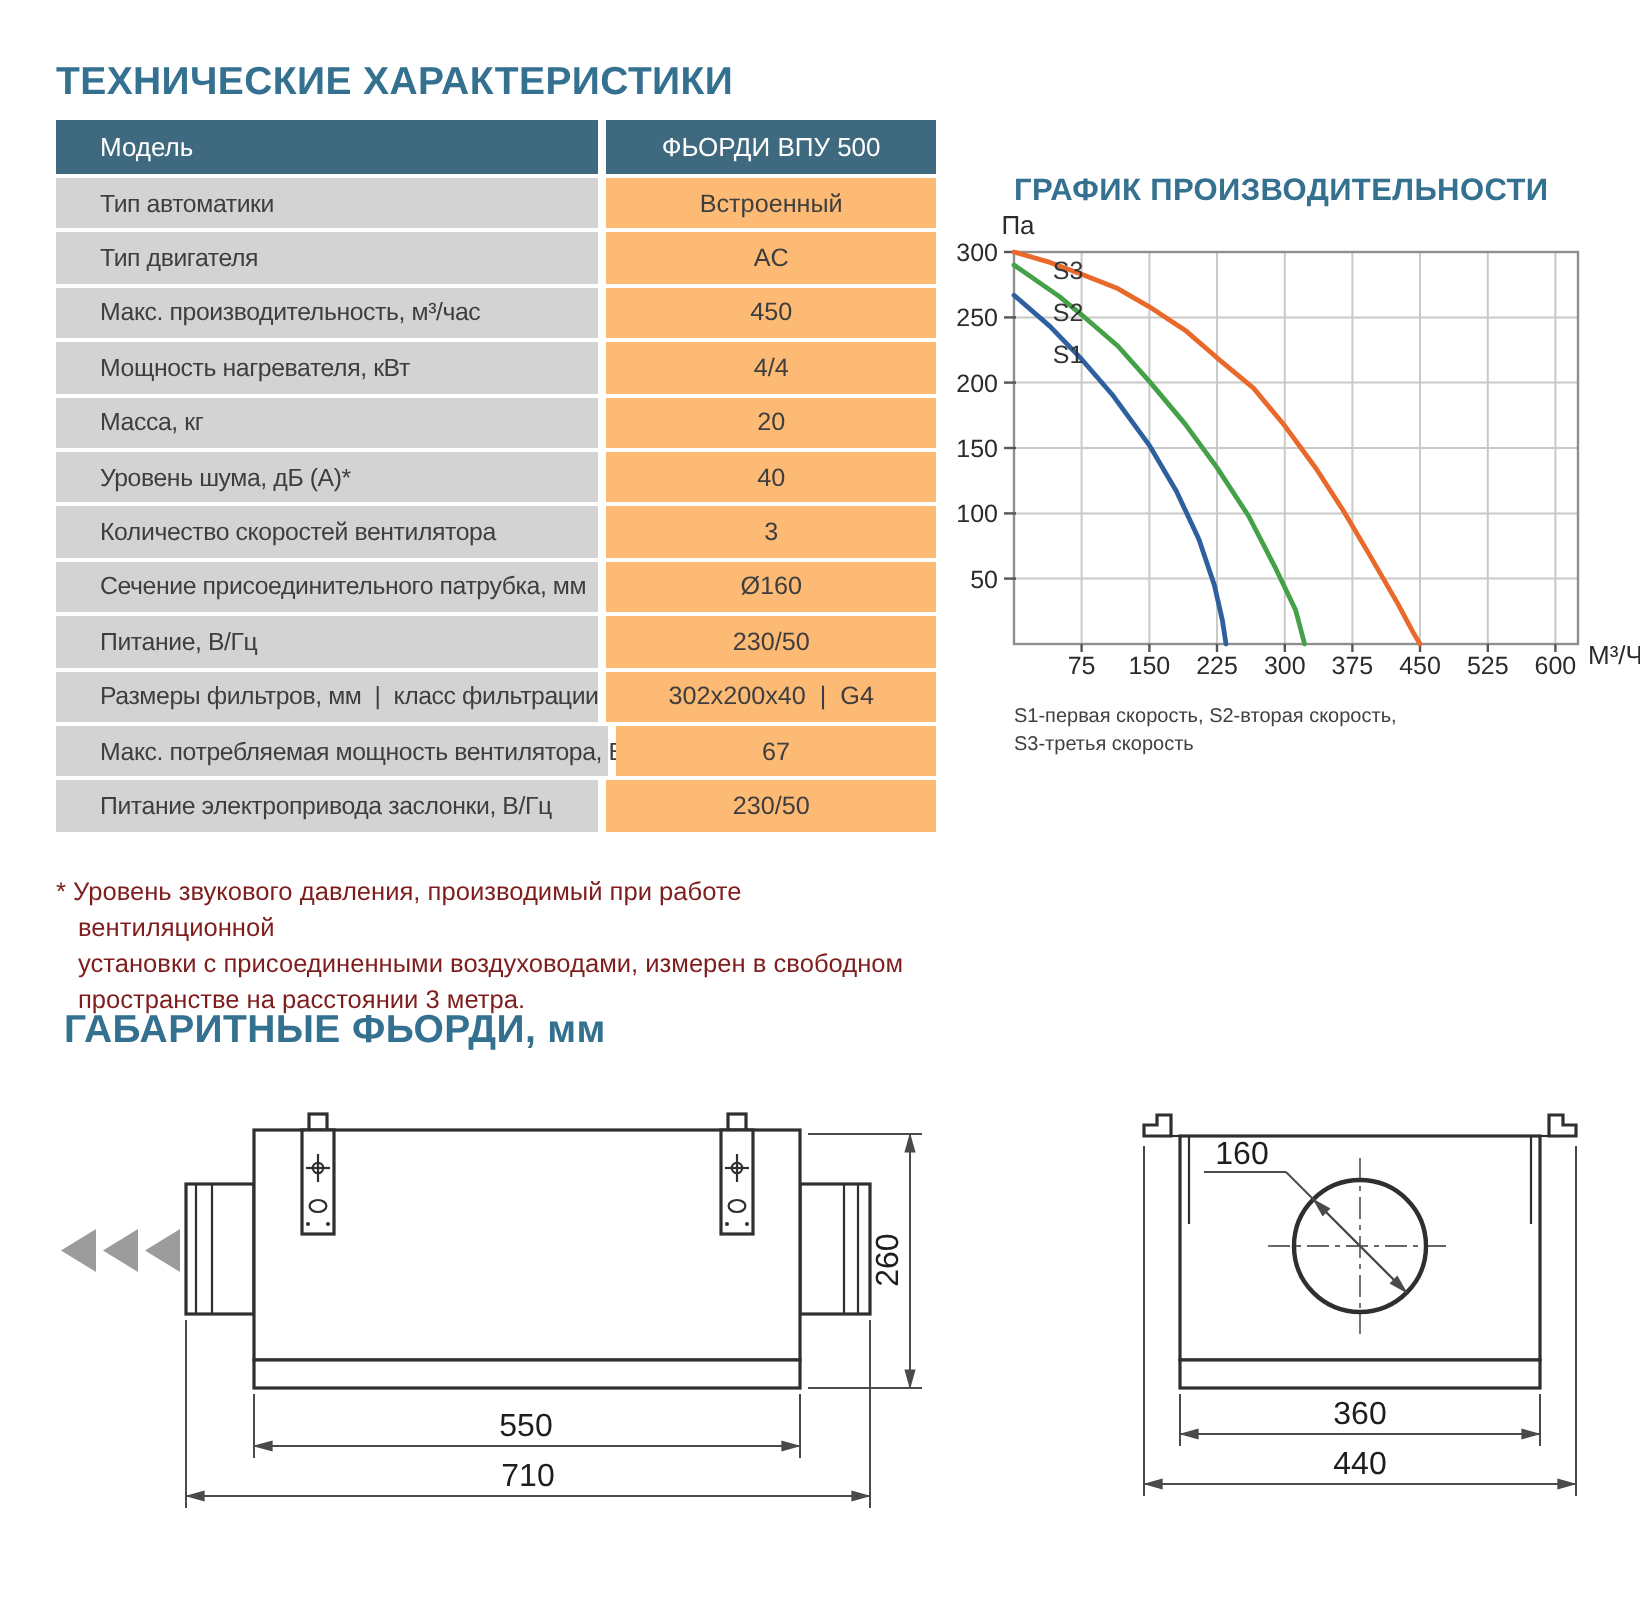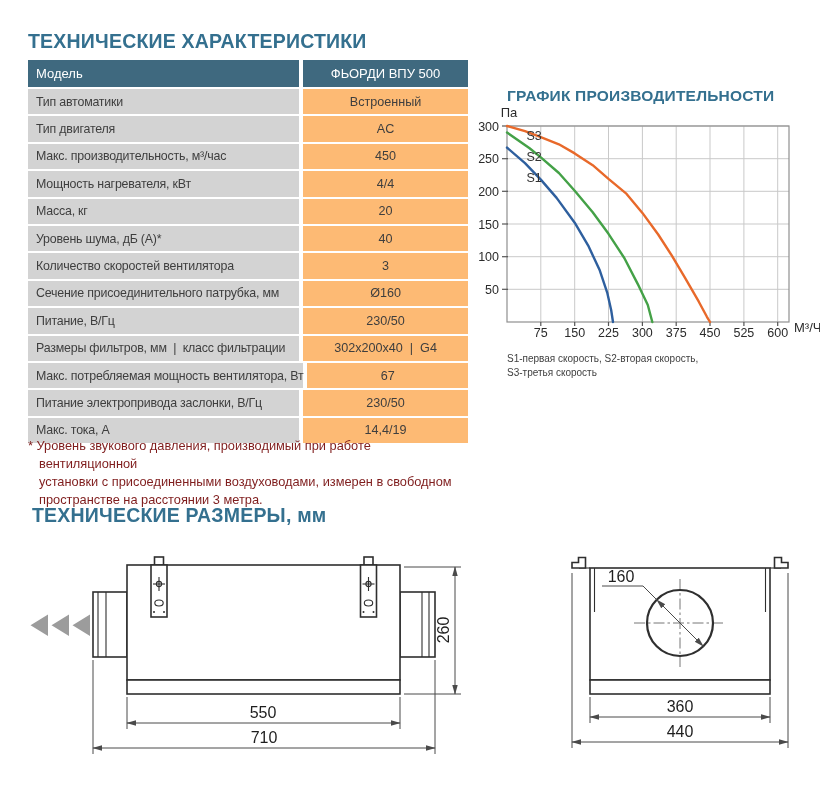--- a/index.html
+++ b/index.html
@@ -7,21 +7,21 @@
         font-family:"Liberation Sans",sans-serif;}
   
   .h-main{position:absolute;margin:0;font-size:19.5px;font-weight:700;color:#34708F;letter-spacing:.2px;}
   #title-specs{left:28px;top:30px;text-align:right;}
   #title-dims{left:32px;top:504px;}
   .h-chart{position:absolute;left:507px;top:87px;margin:0;font-size:15.5px;font-weight:700;color:#34708F;letter-spacing:.2px;text-align:center;}
   
   .spec-table{position:absolute;left:28px;top:60px;width:440px;}
   .trow{display:flex;height:25.4px;margin-bottom:2px;}
   .trow .c1{width:276px;background:#D3D3D3;display:flex;align-items:center;box-sizing:border-box;
-            padding-left:8px;font-size:12.4px;color:#3E3E3E;white-space:nowrap;letter-spacing:-.2px;}
+            padding-left:22px;font-size:12.4px;color:#3E3E3E;white-space:nowrap;letter-spacing:-.2px;}
   .trow .c2{width:168px;margin-left:4px;background:#fdba74;display:flex;align-items:center;
             justify-content:center;font-size:12.6px;color:#3E3E3E;}
   .trow.head{height:27px;}
   .trow.head .c1,.trow.head .c2{background:#3F697F;color:#FFFFFF;font-size:13px;letter-spacing:0;}
   
   .footnote{position:absolute;left:28px;top:437px;width:432px;font-size:12.8px;line-height:1.4;
             color:#7f1d1d;white-space:pre-line;padding-left:11px;text-indent:-11px;}
   
   #chart-svg{position:absolute;left:477px;top:104px;}
   .grid{stroke:#C9C9C9;stroke-width:1;}
@@ -95,24 +95,20 @@
         <div class="c1">Размеры фильтров, мм&nbsp;&nbsp;|&nbsp;&nbsp;класс фильтрации</div>
         <div class="c2">302x200x40&nbsp;&nbsp;|&nbsp;&nbsp;G4</div>
       </div>
       <div class="trow">
         <div class="c1">Макс.  потребляемая мощность вентилятора, Вт</div>
         <div class="c2">67</div>
       </div>
       <div class="trow">
         <div class="c1">Питание электропривода заслонки, В/Гц</div>
         <div class="c2">230/50</div>
-      </div>
-      <div class="trow">
-        <div class="c1">Макс. тока, А</div>
-        <div class="c2">14,4/19</div>
       </div>
     </div>
 
   <div class="footnote">* Уровень звукового давления, производимый при работе вентиляционной
 установки с присоединенными воздуховодами, измерен в свободном
 пространстве на расстоянии 3 метра.</div>
 
   <h2 class="h-chart">ГРАФИК ПРОИЗВОДИТЕЛЬНОСТИ</h2>
   <svg id="chart-svg" width="345" height="245" viewBox="0 0 345 245">
       <g>
@@ -173,21 +169,21 @@
         <text class="slab" x="49.4" y="56.6">S2</text>
       </g>
       <g>
         <polyline points="30.0,22.0 48.0,27.2 63.8,33.1 81.9,40.3 97.7,49.4 115.7,61.2 131.5,74.9 149.6,89.9 165.4,108.9 181.2,130.5 194.7,151.4 208.2,174.2 221.8,197.7 229.9,212.8 233.0,218.0" fill="none" stroke="#E8692A" stroke-width="2.4" stroke-linecap="round" stroke-linejoin="round"></polyline>
         <text class="slab" x="49.4" y="35.7">S3</text>
       </g>
     </svg>
   <div class="legend-note">S1-первая скорость, S2-вторая скорость,
 S3-третья скорость</div>
 
-  <h1 class="h-main" id="title-dims">ТЕХНИЧЕСКИЕ РАЗМЕРЫ, мм</h1>
+  <h1 class="h-main" id="title-dims">ГАБАРИТНЫЕ ФЬОРДИ, мм</h1>
 
   <svg class="drw" id="svg-side" width="440" height="215" viewBox="0 0 440 215">
     <defs>
       <marker id="arwL" markerWidth="10" markerHeight="8" refX="9.3" refY="4" orient="auto-start-reverse" markerUnits="userSpaceOnUse">
         <path d="M0,1.2 L10,4 L0,6.8 Z" fill="#4A4A4A"></path>
       </marker>
     </defs>
 
     <line class="dim" x1="63" y1="112" x2="63" y2="206"></line>
     <line class="dim" x1="405" y1="112" x2="405" y2="206"></line>

